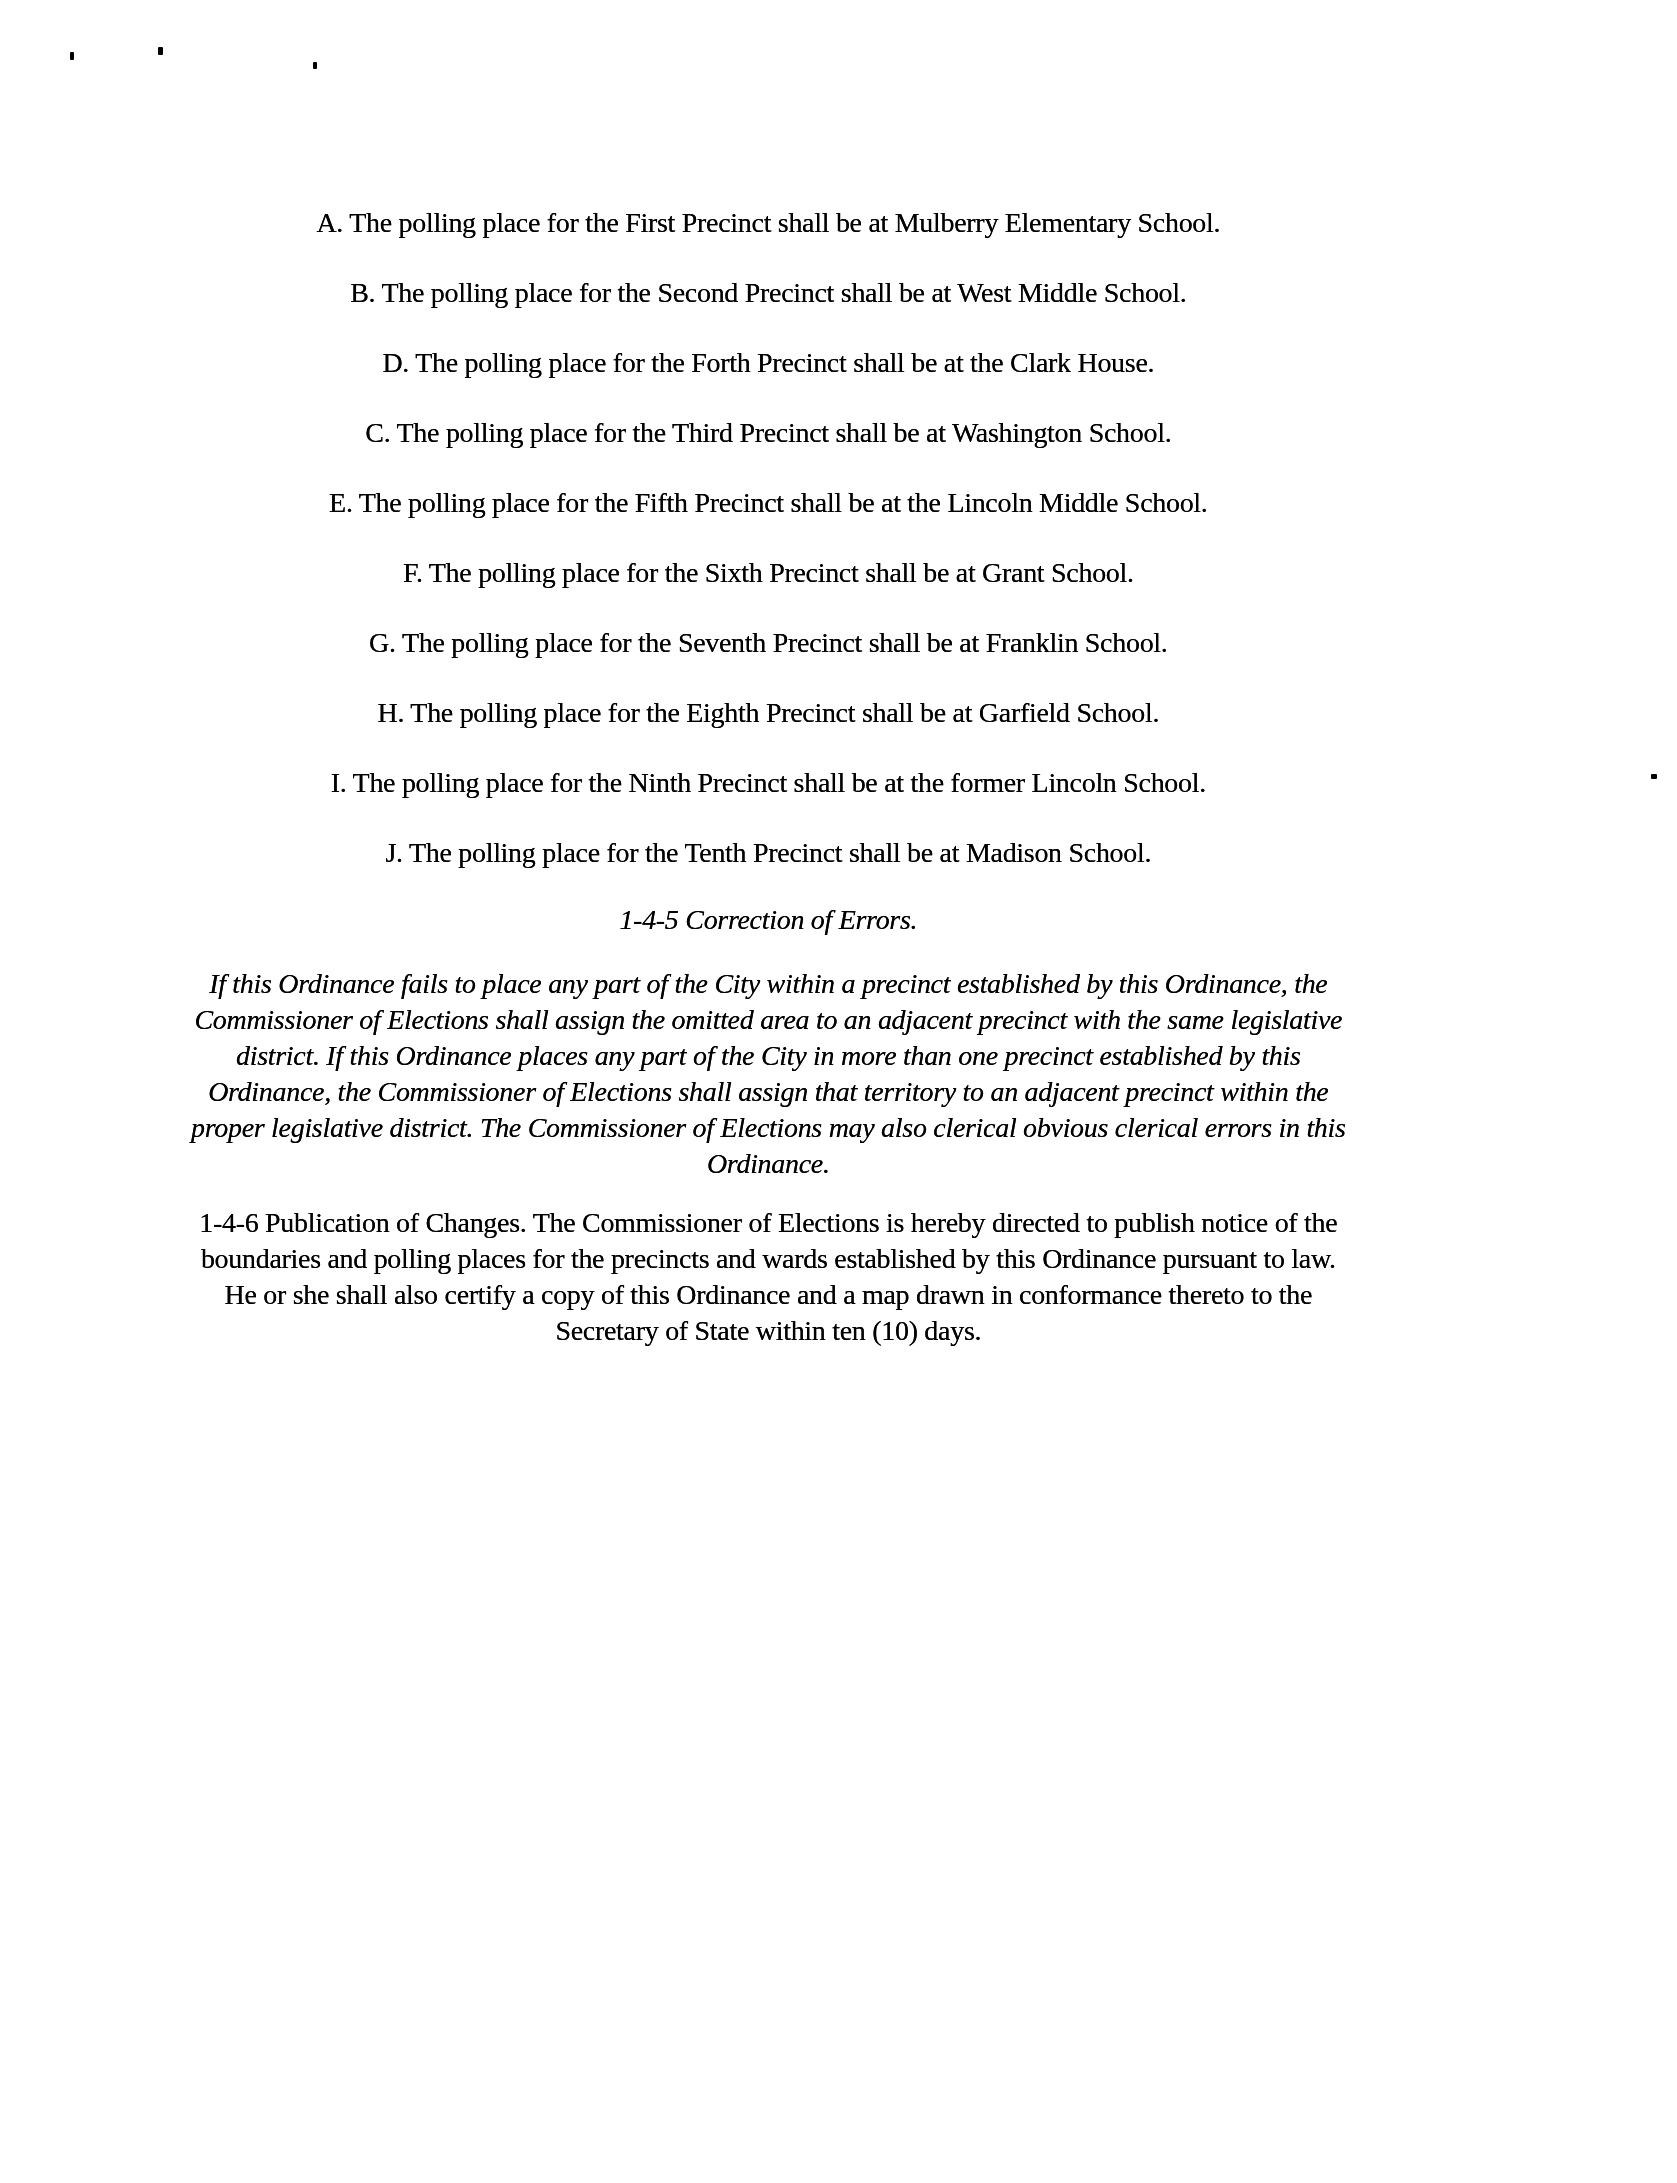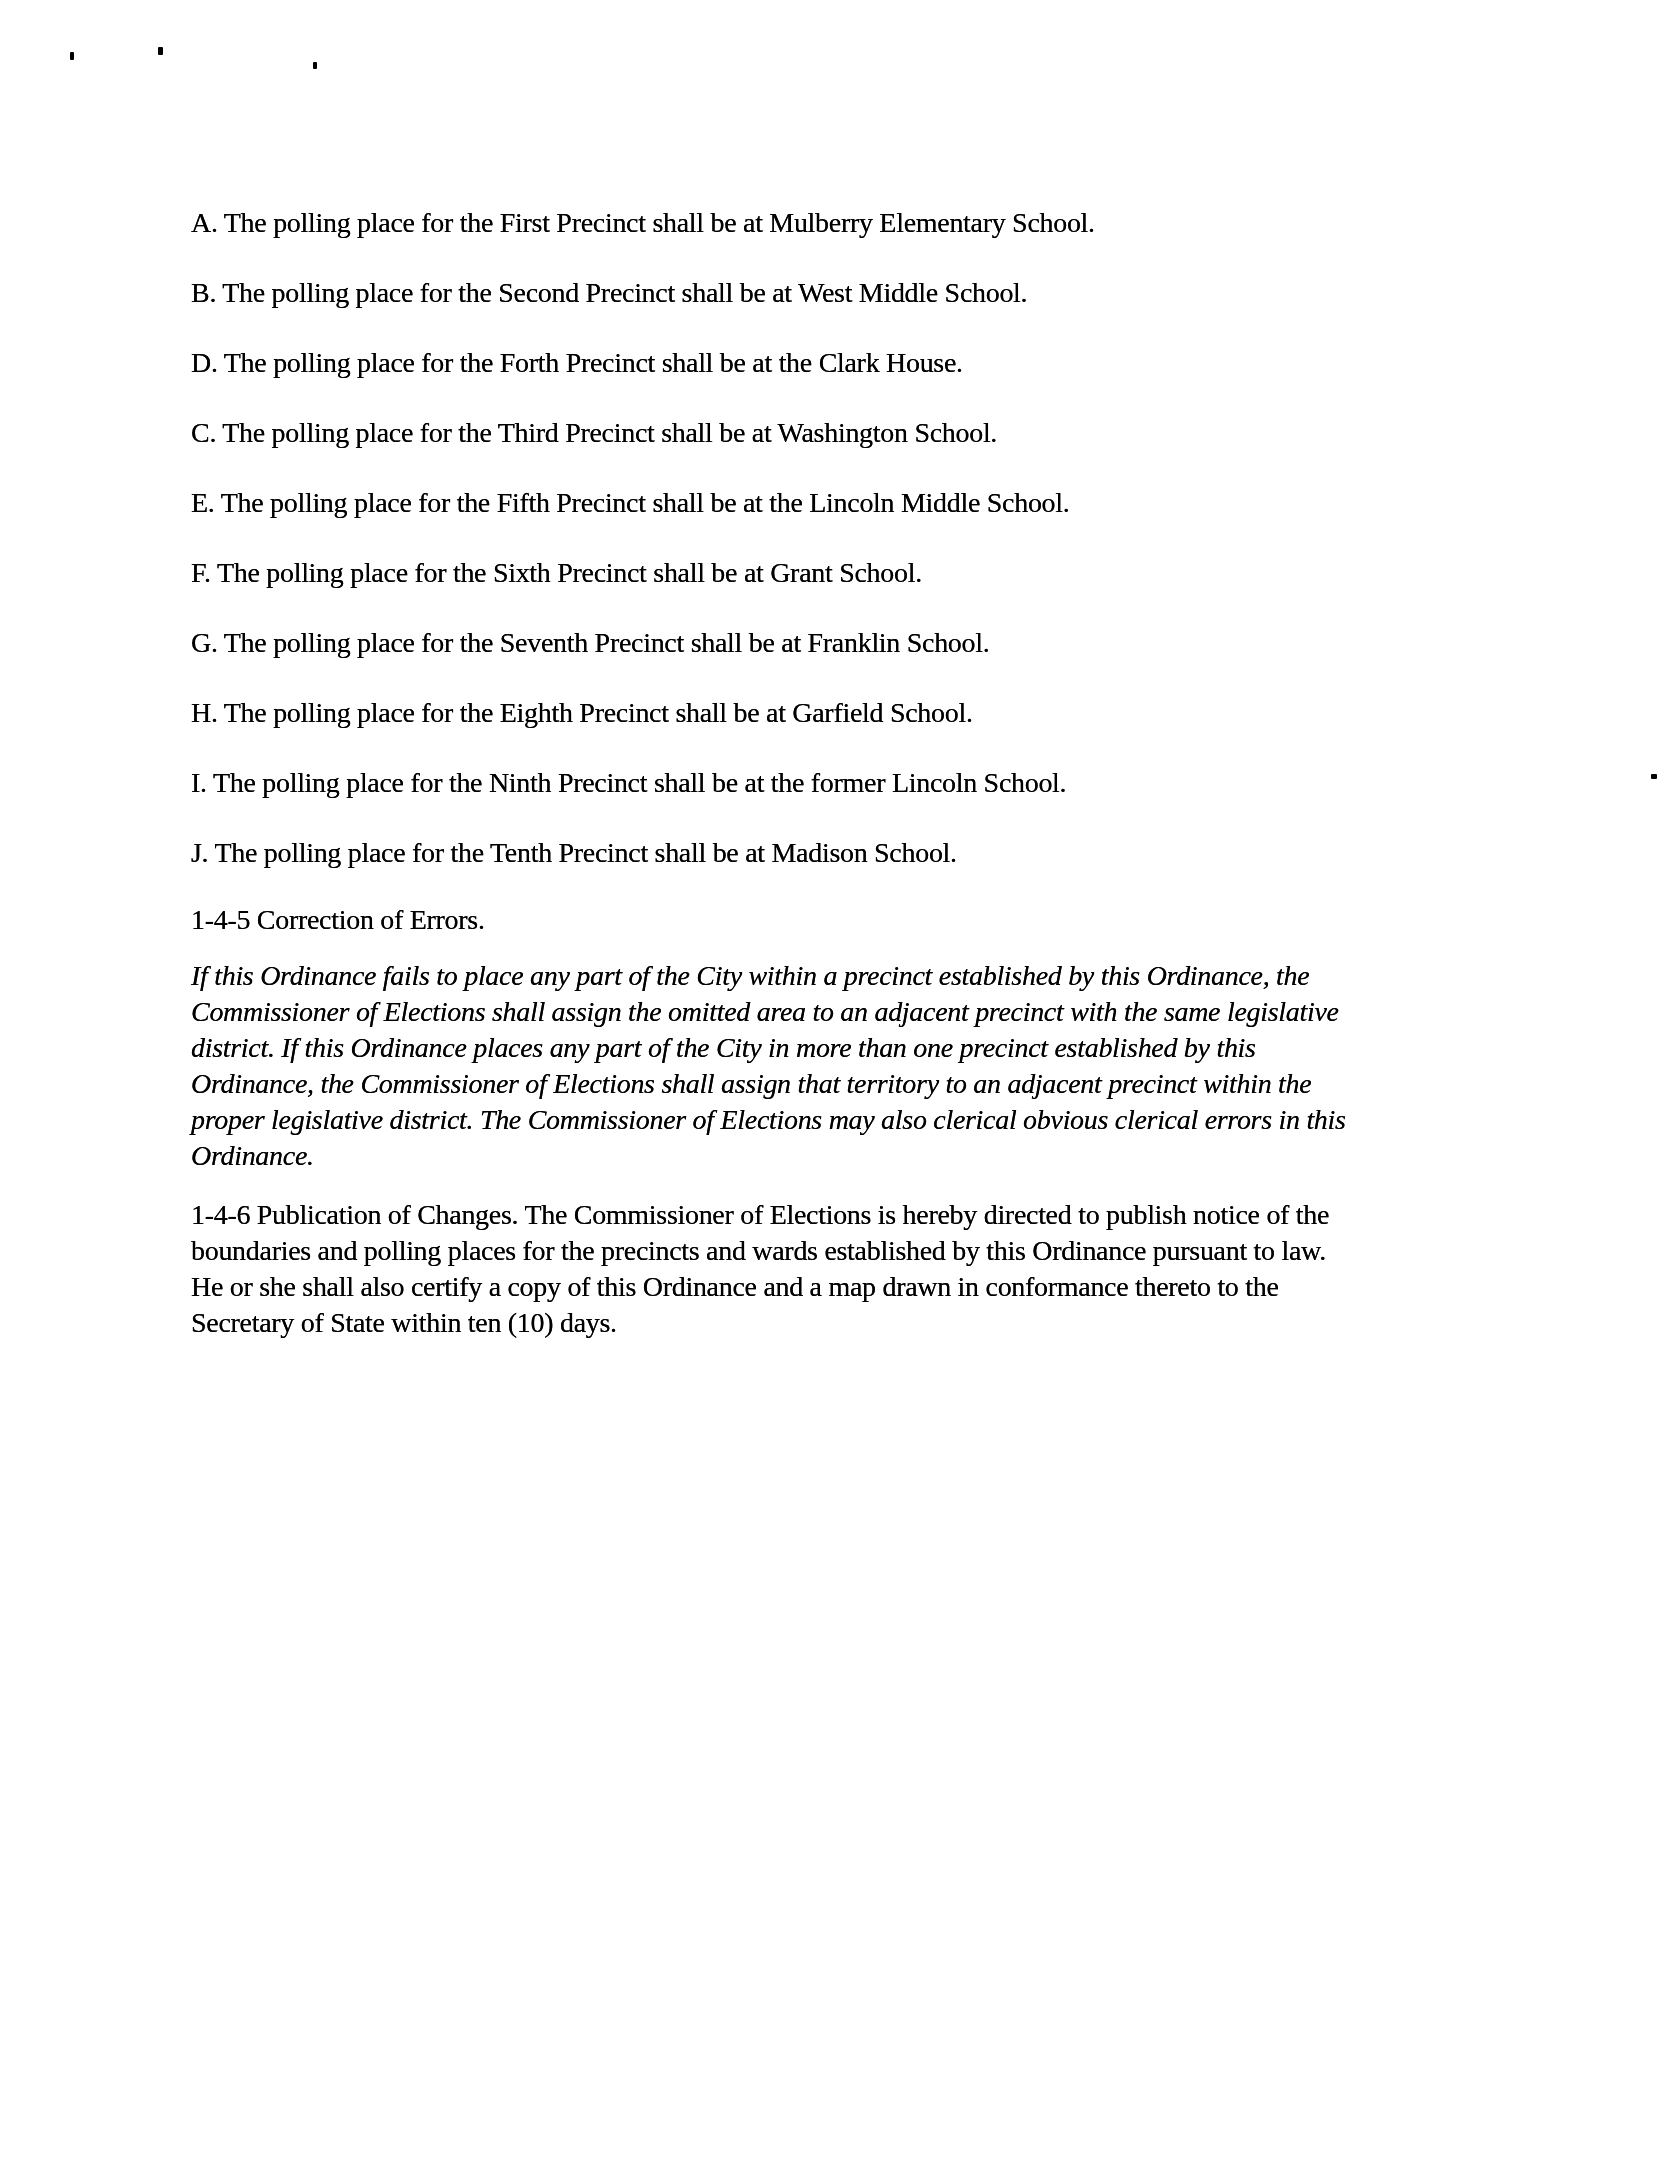--- a/index.html
+++ b/index.html
@@ -8,38 +8,39 @@
     background: #ffffff;
   }
   .page {
     position: relative;
     width: 1677px;
     height: 1693px;
     background: #ffffff;
     overflow: hidden;
     font-family: "Liberation Serif", "DejaVu Serif", serif;
     color: #000000;
+    text-align: center;
   }
   .content {
     position: absolute;
     left: 191px;
     top: 205px;
   }
   .line {
     font-size: 28px;
     line-height: 36px;
     letter-spacing: -0.3px;
     white-space: pre;
     font-weight: 400;
     
     text-shadow: 0 0 0.6px rgba(0,0,0,0.85);
   }
   .pp-item { margin-bottom: 34px; }
   .mb-62   { margin-bottom: 31px; }
-  .mb-57   { margin-bottom: 20px; }
+  .mb-57   { margin-bottom: 28px; font-style: italic; }
   .mb-46   { margin-bottom: 23px; font-style: italic; }
   .paragraph { display: block; }
   .speck {
     position: absolute;
     background: #000000;
     border-radius: 1px;
   }
 </style>
 </head>
 <body>

